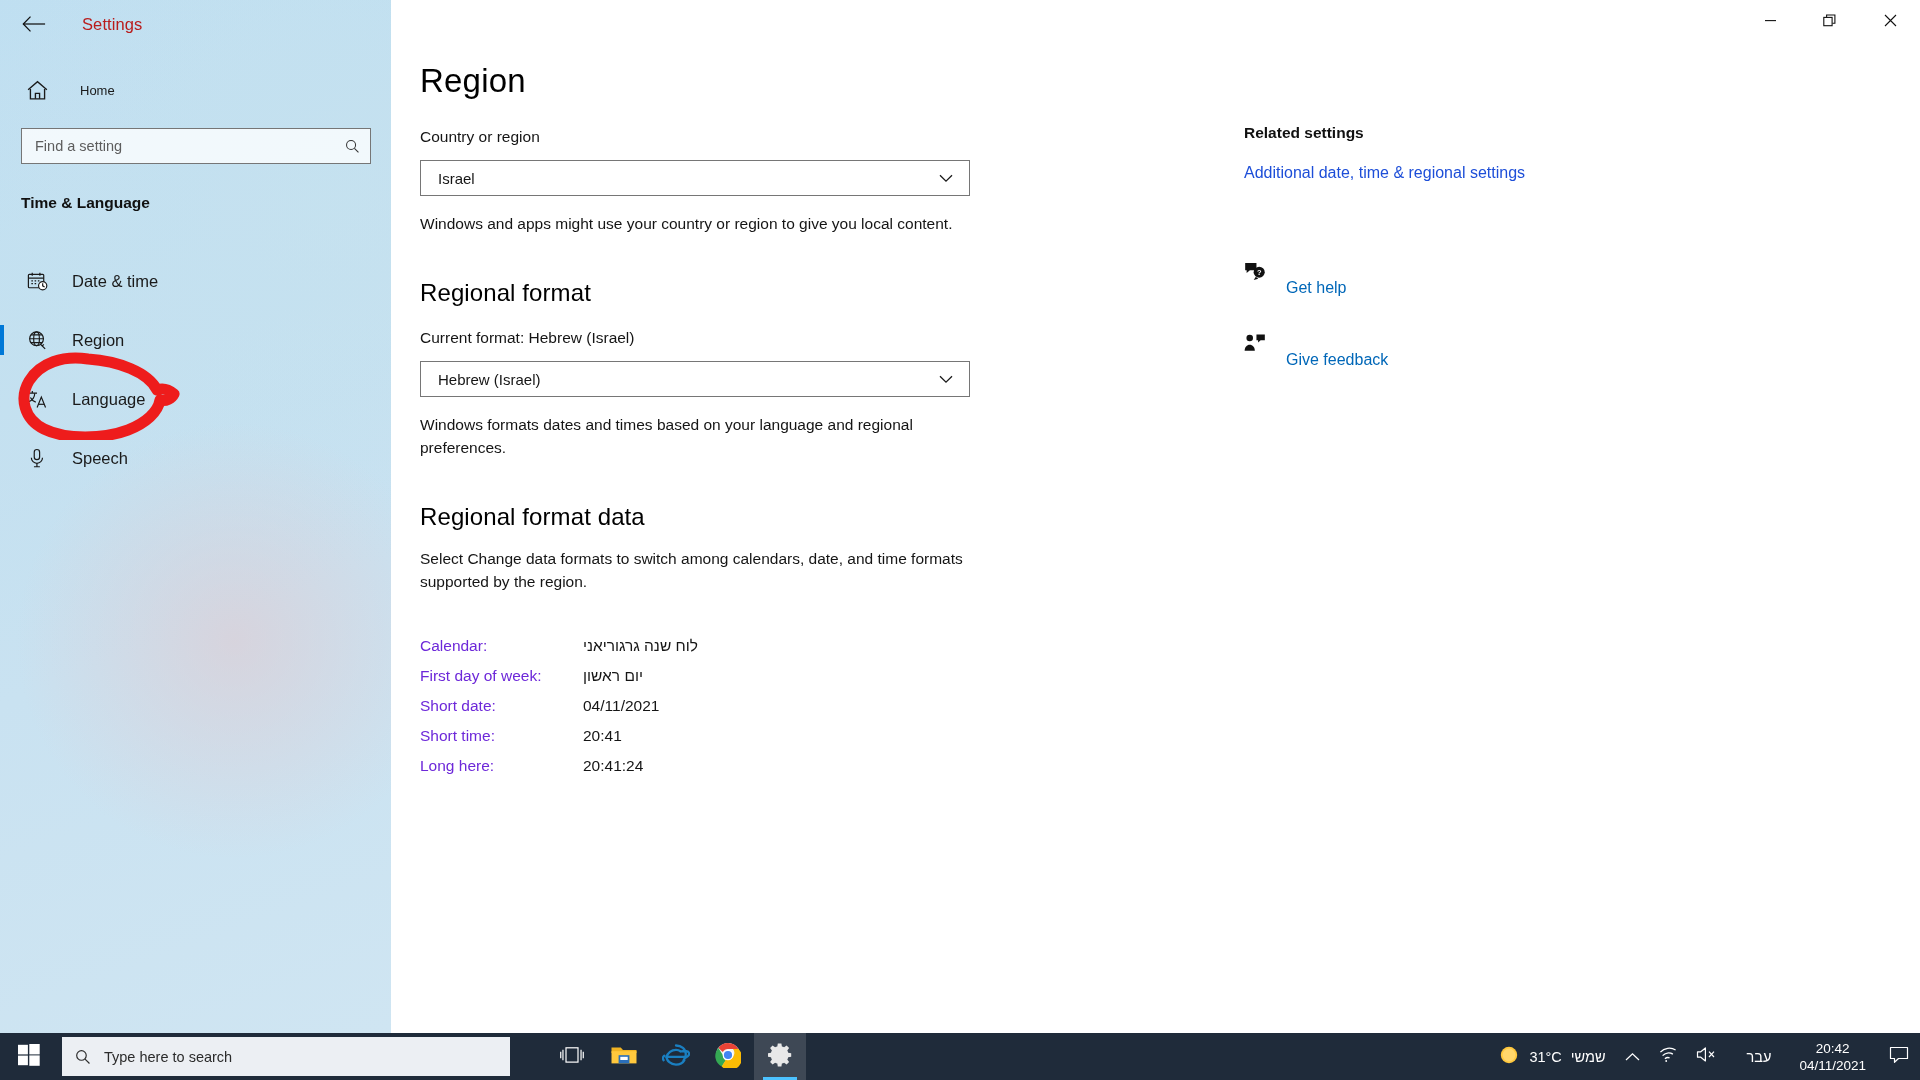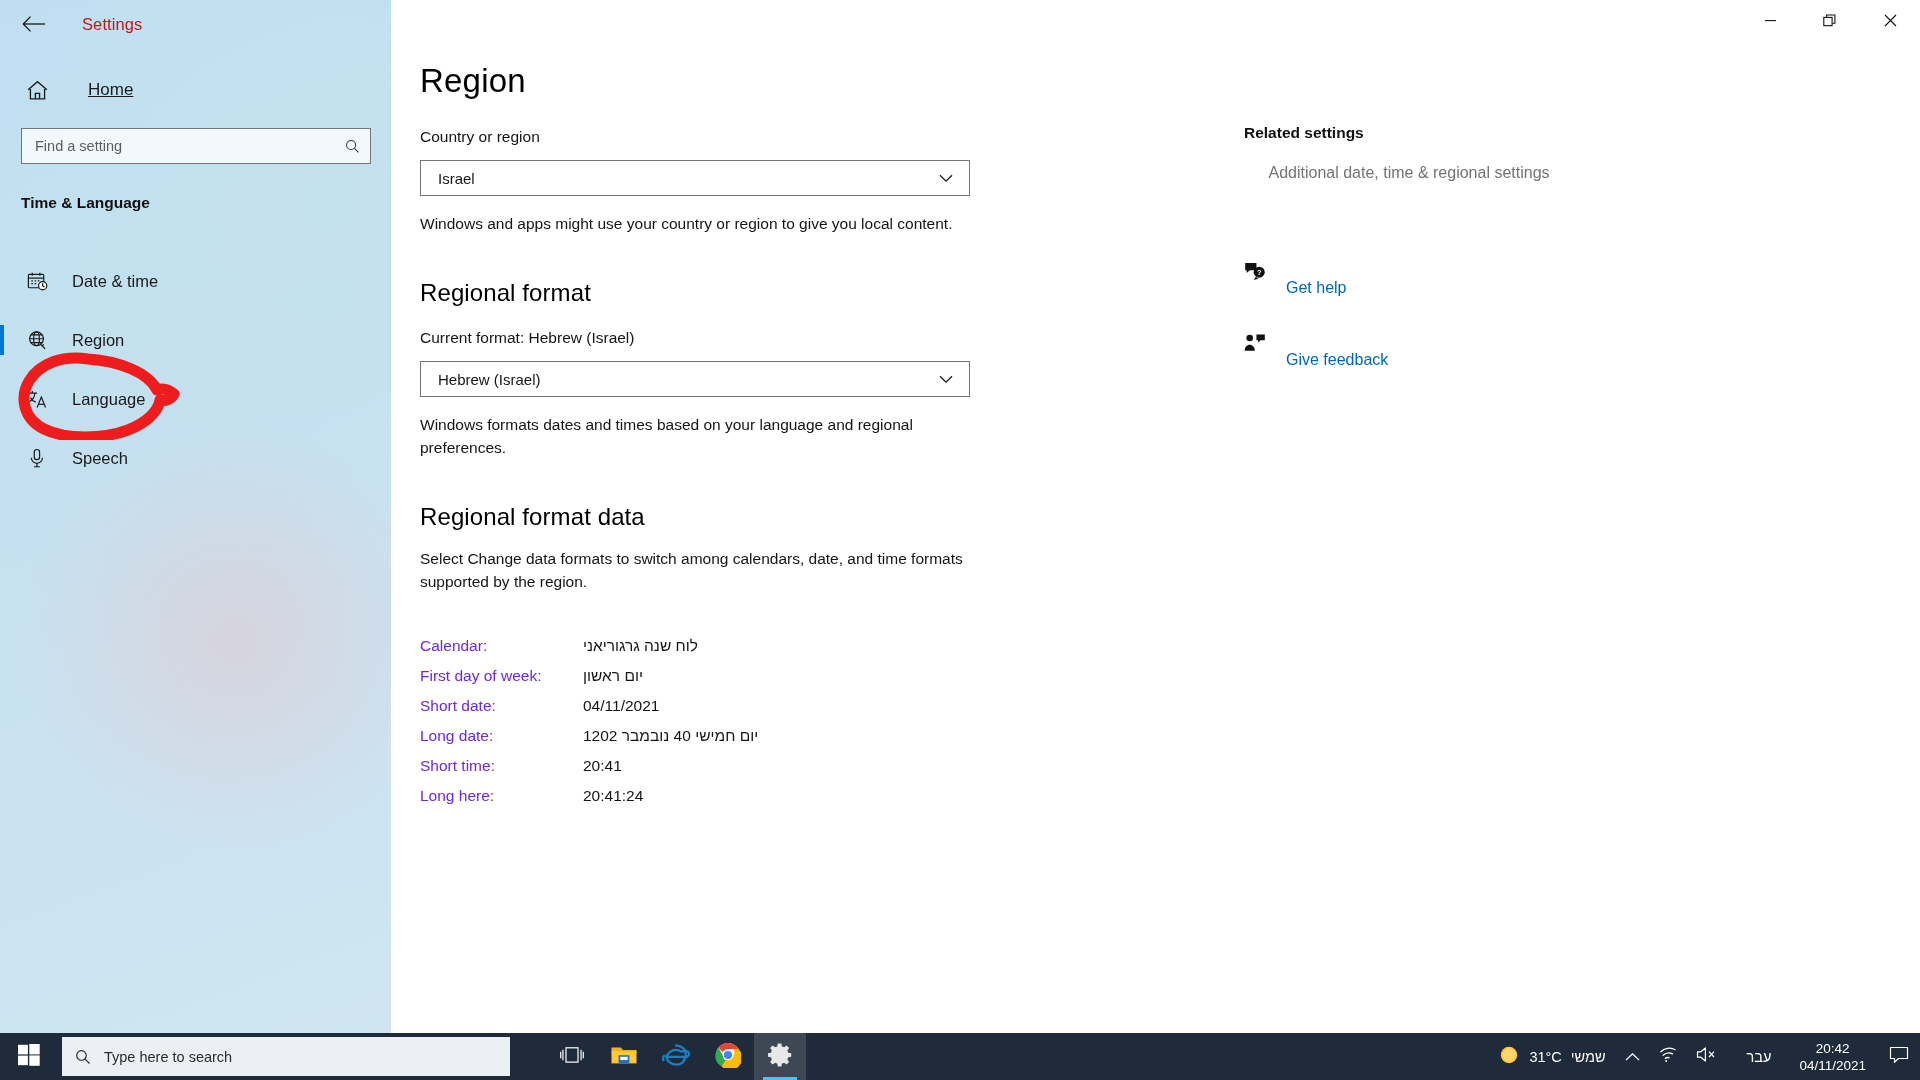--- a/index.html
+++ b/index.html
@@ -55,21 +55,21 @@
       radial-gradient(circle at 85% 20%, rgba(198,226,239,.7) 0%, rgba(198,226,239,0) 40%),
       linear-gradient(160deg, #bfdff1 0%, #c4e0f0 35%, #c9e2f1 60%, #cfe5f2 100%);
     overflow: hidden;
   }
   .nav-home {
     position: absolute; left: 0; top: 66px;
     width: 391px; height: 48px;
     display: flex; align-items: center; cursor: pointer;
   }
   .nav-home .ico { width: 46px; display: flex; justify-content: center; margin-left: 14px; }
-  .nav-home .lbl { font-size: 17px; color: #1a1a1a; margin-left: 28px; text-decoration: underline; }
+  .nav-home .lbl { font-size: 13px; color: #1a1a1a; margin-left: 20px; }
 
   .search-box {
     position: absolute; left: 21px; top: 128px;
     width: 350px; height: 36px;
     background: rgba(255,255,255,.78);
     border: 1px solid #767676;
     display: flex; align-items: center;
     cursor: text;
   }
   .search-box input {
@@ -147,22 +147,22 @@
   .data-row { display: flex; height: 30px; align-items: center; }
   .data-row .k { width: 163px; font-size: 15.5px; color: #6d28d9; }
   .data-row .v { font-size: 15.5px; color: #151515; }
   .rtl { direction: rtl; unicode-bidi: bidi-override; }
 
   
   .col-right { position: absolute; left: 853px; top: 124px; width: 330px; }
   .rel-title { font-size: 15.5px; font-weight: bold; color: #111; }
   .rel-link {
     display: block; margin-top: 19px;
-    font-size: 16px; color: #737373; line-height: 24px;
-    cursor: pointer; text-decoration: none; text-align: center;
+    font-size: 16px; color: #1d4ed8; line-height: 24px;
+    cursor: pointer; text-decoration: none;
   }
   .support-row {
     display: flex; align-items: center; margin-top: 20px; cursor: pointer;
   }
   .support-row .ico { width: 36px; display: flex; align-items: center; }
   .support-row .lbl { font-size: 16px; color: #0067b8; margin-left: 6px; margin-top: 34px; }
   .support-block { margin-top: 60px; }
 
   
   .taskbar {
@@ -349,24 +349,20 @@
           </div>
           <div class="data-row">
             <span class="k">First day of week:</span>
             <span class="v rtl">יום ראשון</span>
           </div>
           <div class="data-row">
             <span class="k">Short date:</span>
             <span class="v">04/11/2021</span>
           </div>
           <div class="data-row">
-            <span class="k">Long date:</span>
-            <span class="v rtl">יום חמישי 04 נובמבר 2021</span>
-          </div>
-          <div class="data-row">
             <span class="k">Short time:</span>
             <span class="v">20:41</span>
           </div>
           <div class="data-row">
             <span class="k">Long here:</span>
             <span class="v">20:41:24</span>
           </div>
         </div>
       </div>
 

